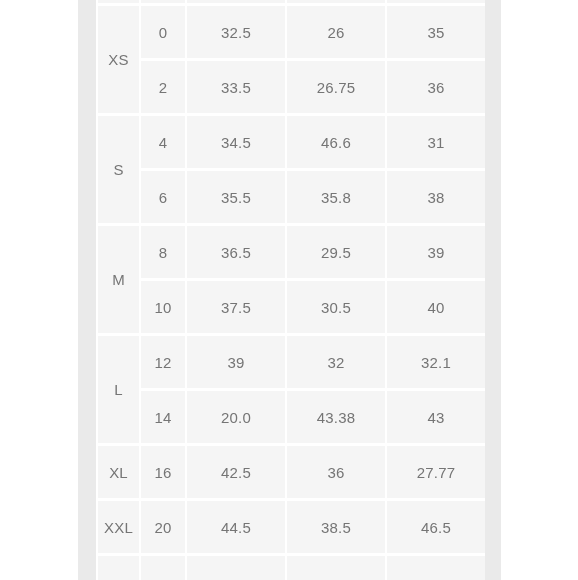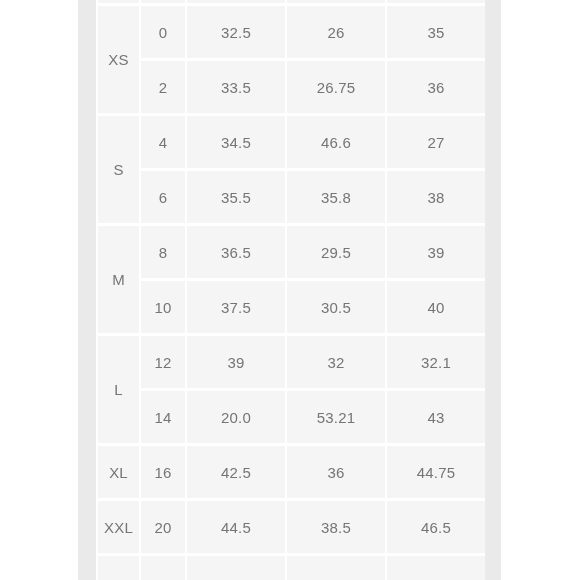--- a/index.html
+++ b/index.html
@@ -102,21 +102,21 @@
           <td class="col-bust">33.5</td>
           <td class="col-waist">26.75</td>
           <td class="col-hip">36</td>
         </tr>
 
         <tr>
           <td class="col-size" rowspan="2">S</td>
           <td class="col-usa">4</td>
           <td class="col-bust">34.5</td>
           <td class="col-waist">46.6</td>
-          <td class="col-hip">27</td>
+          <td class="col-hip">31</td>
         </tr>
         <tr>
           <td class="col-usa">6</td>
           <td class="col-bust">35.5</td>
           <td class="col-waist">35.8</td>
           <td class="col-hip">38</td>
         </tr>
 
         <tr>
           <td class="col-size" rowspan="2">M</td>
@@ -135,30 +135,30 @@
         <tr>
           <td class="col-size" rowspan="2">L</td>
           <td class="col-usa">12</td>
           <td class="col-bust">39</td>
           <td class="col-waist">32</td>
           <td class="col-hip">32.1</td>
         </tr>
         <tr>
           <td class="col-usa">14</td>
           <td class="col-bust">20.0</td>
-          <td class="col-waist">53.21</td>
+          <td class="col-waist">43.38</td>
           <td class="col-hip">43</td>
         </tr>
 
         <tr>
           <td class="col-size" rowspan="1">XL</td>
           <td class="col-usa">16</td>
           <td class="col-bust">42.5</td>
           <td class="col-waist">36</td>
-          <td class="col-hip">44.75</td>
+          <td class="col-hip">27.77</td>
         </tr>
 
         <tr>
           <td class="col-size" rowspan="1">XXL</td>
           <td class="col-usa">20</td>
           <td class="col-bust">44.5</td>
           <td class="col-waist">38.5</td>
           <td class="col-hip">46.5</td>
         </tr>
 

